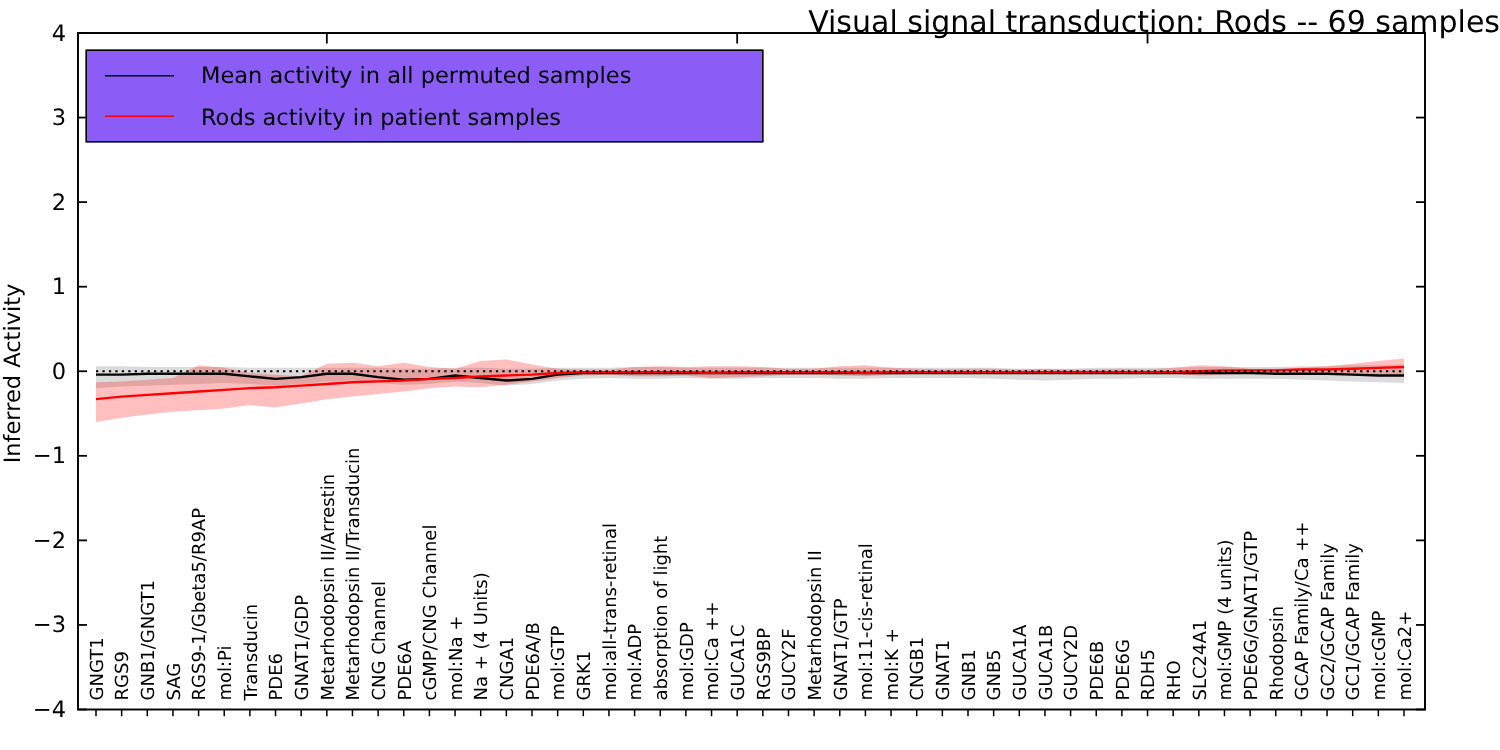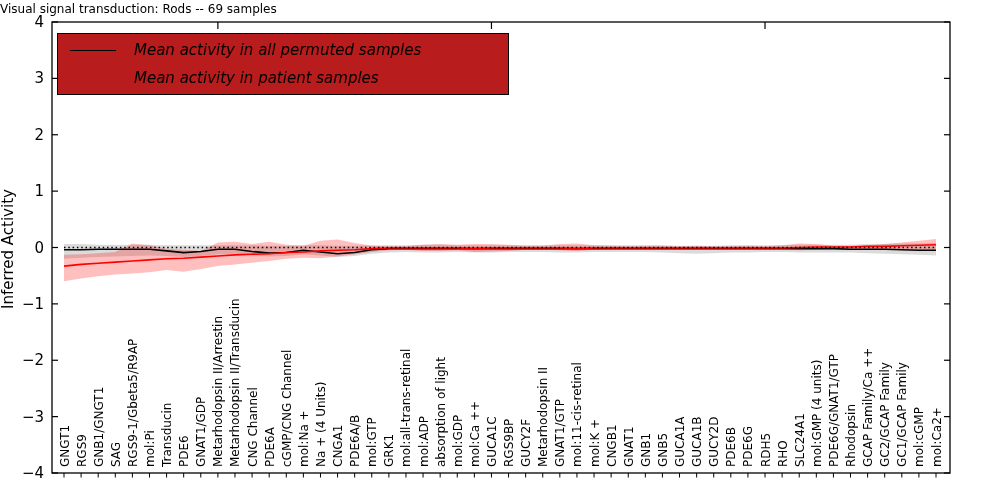--- a/index.html
+++ b/index.html
@@ -1,27 +1,27 @@
 <!DOCTYPE html>
 <html><head>
 <meta charset="utf-8">
 <style>
   html,body{margin:0;padding:0;background:#ffffff;}
   #figure{position:relative;width:1000px;height:500px;background:#ffffff;
           font-family:"DejaVu Sans","Liberation Sans",sans-serif;overflow:hidden;}
   #plot-svg{position:absolute;left:0;top:0;}
-  .fig-title{position:absolute;top:2px;left:0;width:1000px;text-align:left;
-             font-size:12px;color:#000;}
+  .fig-title{position:absolute;top:2px;left:0;width:1000px;text-align:right;
+             font-size:20px;color:#000;}
   .ylabel{position:absolute;left:-57px;top:240px;width:130px;text-align:center;
           transform:rotate(-90deg);font-size:15px;color:#000;}
   .xlabel{position:absolute;left:52px;top:476px;width:898px;text-align:center;
           font-size:15px;color:#000;}
   .legend{position:absolute;left:57px;top:33px;width:452px;height:62px;
-          background:#b91c1c;border:1.5px solid #000;box-sizing:border-box;
-          display:flex;flex-direction:column;justify-content:space-evenly;padding:2px 0;font-style:italic;}
+          background:#8b5cf6;border:1.5px solid #000;box-sizing:border-box;
+          display:flex;flex-direction:column;justify-content:space-evenly;padding:2px 0;}
   .legend-row{display:flex;align-items:center;height:26px;}
   .legend-line{width:46px;height:0;border-top-width:1.6px;border-top-style:solid;
                margin-left:12px;margin-right:18px;flex:0 0 auto;}
   .legend-label{font-size:15px;color:#000;white-space:nowrap;}
 </style>
 </head>
 <body>
 
 <div id="figure">
   <svg id="plot-svg" width="1000" height="500" viewBox="0 0 1000 500">
@@ -171,16 +171,16 @@
   <div class="fig-title">Visual signal transduction: Rods -- 69 samples</div>
   <div class="ylabel">Inferred Activity</div>
 
   <div class="legend">
     <div class="legend-row">
       <span class="legend-line" id="legend-line-0" style="border-top-color: rgb(0, 0, 0);"></span>
       <span class="legend-label">Mean activity in all permuted samples</span>
     </div>
     <div class="legend-row">
       <span class="legend-line" id="legend-line-1" style="border-top-color: rgb(255, 0, 0);"></span>
-      <span class="legend-label">Mean activity in patient samples</span>
+      <span class="legend-label">Rods activity in patient samples</span>
     </div>
   </div>
 </div>
 
 </body></html>

